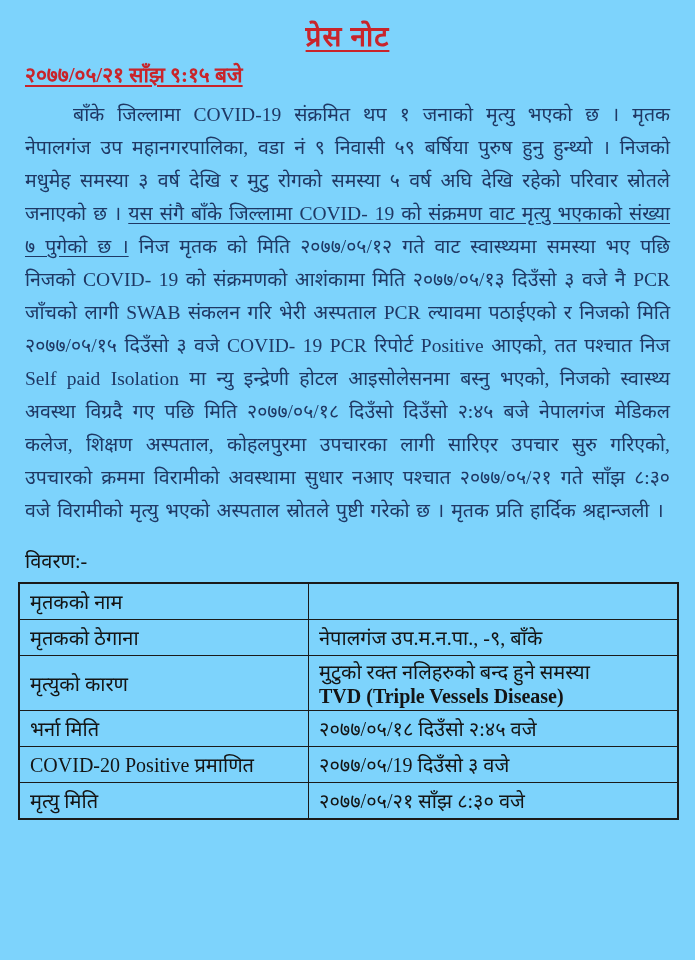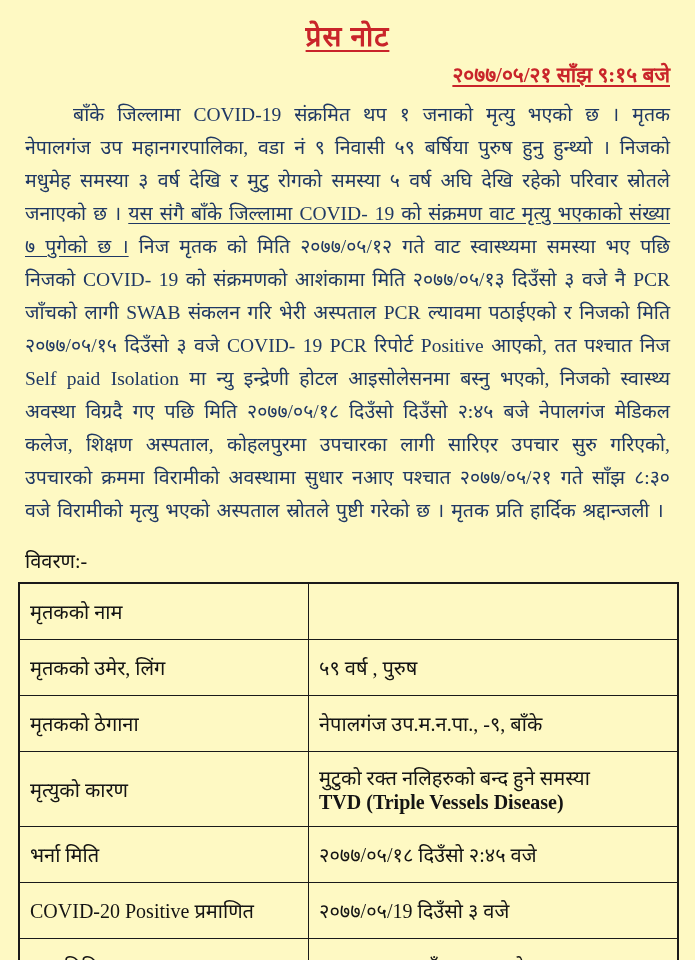--- a/index.html
+++ b/index.html
@@ -9,41 +9,41 @@
   }
   html, body {
     margin: 0;
     padding: 0;
     background: #ffffff;
   }
   .page {
     width: 695px;
     height: 960px;
     box-sizing: border-box;
-    background: #fef9c3;
+    background: #7dd3fc;
     font-family: "Liberation Serif", "DejaVu Serif", serif;
     padding: 12px 25px 0 25px;
     overflow: hidden;
     position: relative;
   }
   .doc-title {
     color: var(--red);
     font-size: 28px;
     font-weight: bold;
     text-align: center;
     text-decoration: underline;
     text-underline-offset: 4px;
     margin: 4px 0 6px 0;
     letter-spacing: 1px;
   }
   .doc-datetime {
     color: var(--red);
     font-size: 21px;
     font-weight: bold;
-    text-align: right;
+    text-align: left;
     text-decoration: underline;
     text-underline-offset: 3px;
     margin: 0 0 10px 0;
   }
   .body-paragraph {
     color: var(--navy);
     font-size: 19.5px;
     line-height: 33px;
     text-align: justify;
     text-indent: 48px;
@@ -67,21 +67,21 @@
     margin-left: -7px;
     table-layout: fixed;
   }
   .details-table, .details-table td {
     border: 2px solid #1a1a1a;
   }
   .details-table td {
     border-width: 1.5px;
     font-size: 20px;
     color: var(--ink);
-    padding: 12px 10px;
+    padding: 2px 10px;
     height: 31px;
     vertical-align: middle;
   }
   .details-table { border-width: 2.5px; }
   .details-table .label-cell { width: 268px; }
   .value-cell .bold-line {
     font-weight: bold;
   }
   .doc-footer {
     margin: 30px 0 0 30px;
@@ -114,26 +114,20 @@
 
   <table class="details-table">
     <tbody>
         <tr>
           <td class="label-cell">मृतकको नाम</td>
           <td class="value-cell">
             <div></div>
           </td>
         </tr>
         <tr>
-          <td class="label-cell">मृतकको उमेर, लिंग</td>
-          <td class="value-cell">
-            <div>५९ वर्ष , पुरुष</div>
-          </td>
-        </tr>
-        <tr>
           <td class="label-cell">मृतकको ठेगाना</td>
           <td class="value-cell">
             <div>नेपालगंज उप.म.न.पा., -९, बाँके</div>
           </td>
         </tr>
         <tr>
           <td class="label-cell">मृत्युको कारण</td>
           <td class="value-cell">
             <div>मुटुको रक्त नलिहरुको बन्द हुने समस्या</div>
             <div class="bold-line">TVD (Triple Vessels Disease)</div>

